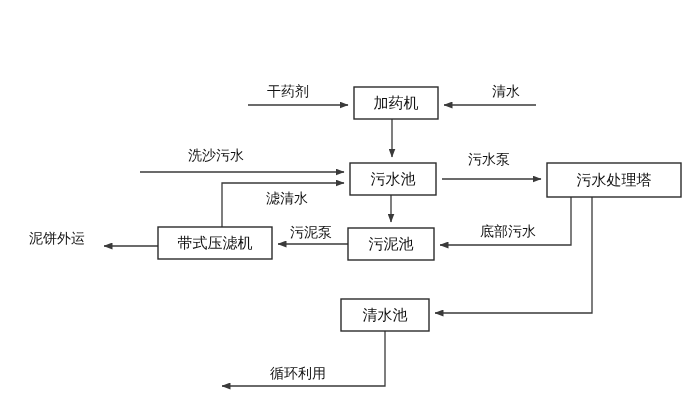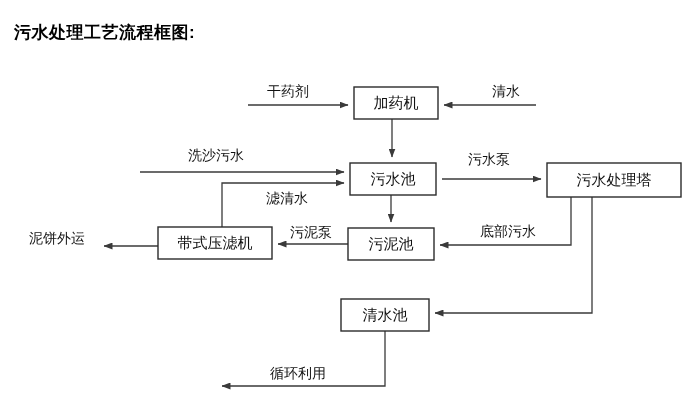--- a/index.html
+++ b/index.html
@@ -59,21 +59,20 @@
     fill: #111111;
     text-anchor: middle;
     dominant-baseline: middle;
   }
 </style>
 </head>
 <body>
 
 <div id="diagram-root">
 
-  <div class="page-title">污水处理工艺流程框图:</div>
 
   <svg class="flow" viewBox="0 0 700 420">
     <defs>
       <marker id="arrowhead" markerWidth="9" markerHeight="7" refX="8.5" refY="3.5" orient="auto" markerUnits="userSpaceOnUse">
         <polygon points="0 0, 9 3.5, 0 7" fill="#3a3a3a"></polygon>
       </marker>
     </defs>
     <g id="edges-layer">
         <g>
           <path class="edge-line" d="M 248 105 L 348 105" marker-end="url(#arrowhead)"></path>

